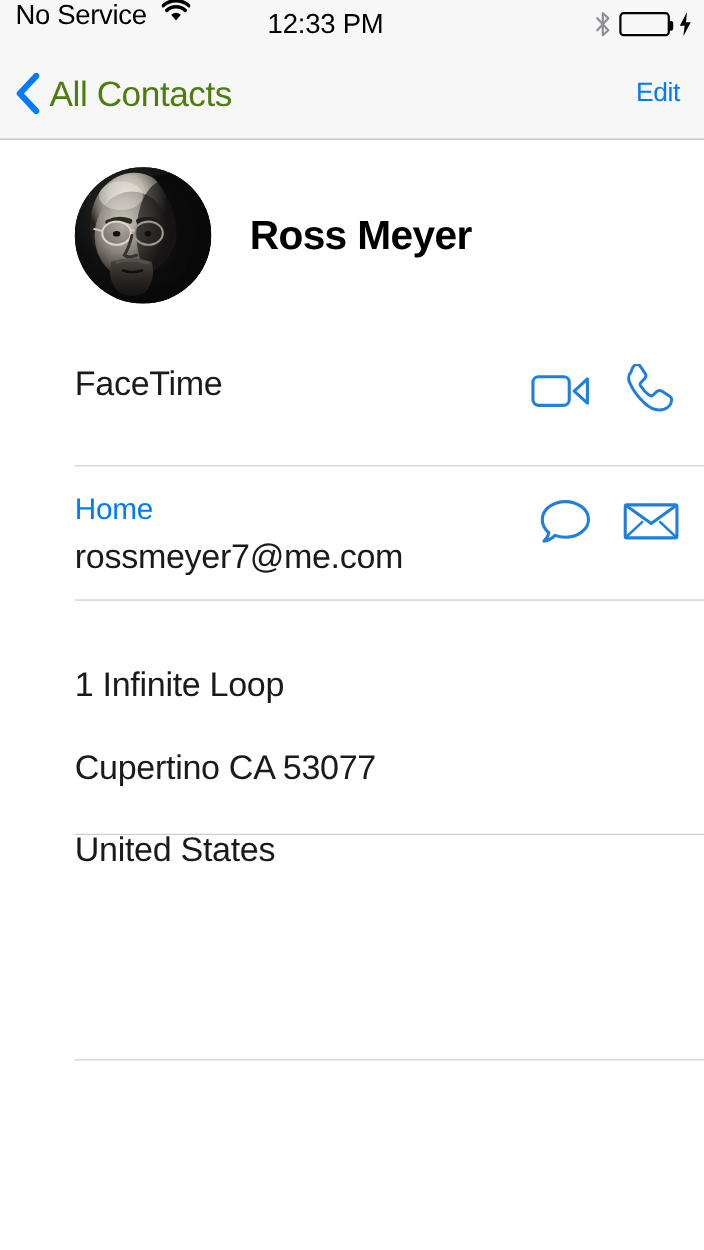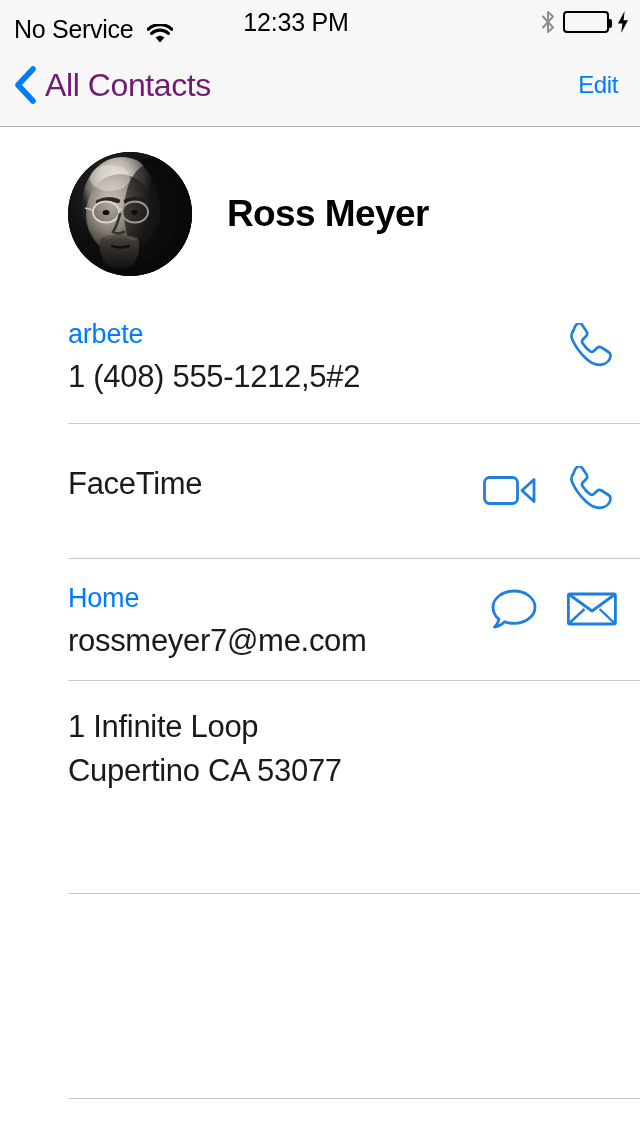--- a/index.html
+++ b/index.html
@@ -12,21 +12,21 @@
   }
   #screen{ position:relative; width:640px; height:1136px; background:#fff; }
 
   
   .statusbar{
     position:absolute; left:0; top:0; width:640px; height:44px;
     background:#f7f7f7;
   }
   .sb-left{
     position:absolute; left:14px; top:0; height:44px;
-    display:flex; align-items:flex-end; gap:14px;
+    display:flex; align-items:flex-start; gap:14px;
   }
   .sb-carrier{ font-size:25px; color:#000; letter-spacing:-0.3px; }
   .sb-time{
     position:absolute; left:0; top:0; width:592px; height:44px;
     display:flex; align-items:center; justify-content:center;
     font-size:25px; color:#000; font-weight:400; letter-spacing:-0.2px;
   }
   .sb-right{
     position:absolute; right:10px; top:0; height:44px;
     display:flex; align-items:center; gap:7px;
@@ -47,21 +47,21 @@
   
   .navbar{
     position:absolute; left:0; top:44px; width:640px; height:83px;
     background:#f7f7f7; border-bottom:1px solid #b2b2b2;
   }
   .nav-back{
     position:absolute; left:14px; top:0; height:82px;
     display:flex; align-items:center; gap:9px; cursor:pointer;
   }
   .chev-icon{ width:22px; height:38px; display:block; }
-  .nav-back-label{ font-size:32px; color:#701a75; letter-spacing:-0.4px; }
+  .nav-back-label{ font-size:32px; color:#4d7c0f; letter-spacing:-0.4px; }
   .nav-edit{
     position:absolute; right:22px; top:0; height:82px;
     display:flex; align-items:center;
     font-size:24px; color:#007aff; letter-spacing:-0.4px; cursor:pointer;
   }
 
   
   .content{ position:absolute; left:0; top:139px; width:640px; height:1009px; background:#fff; }
 
   .header-block{
@@ -96,21 +96,21 @@
   .act{ cursor:pointer; display:block; }
 
   .row-phone{ height:135px; padding-top:28px; }
   .row-phone .row-actions{ top:34px; }
   .row-facetime{ height:135px; padding-top:42px; }
   .row-facetime .row-actions{ top:42px; }
   .ft-text{ font-size:31px; color:#1a1a1a; letter-spacing:-0.3px; }
   .row-email{ height:122px; padding-top:22px; }
   .row-email .row-actions{ top:28px; }
   .row-address{ height:213px; padding-top:24px; }
-  .addr-line{ font-size:31px; color:#1a1a1a; letter-spacing:-0.3px; line-height:44px; }
+  .addr-line{ font-size:31px; color:#1a1a1a; letter-spacing:-0.3px; line-height:44px;margin-top:31px; }
   .row-notes{ height:205px; padding-top:52px; }
   .notes-placeholder{ font-size:31px; color:#c2c2c2; letter-spacing:-0.3px; }
 </style>
 </head>
 <body>
 
 <div id="screen">
 
   <div class="statusbar">
     <div class="sb-left">
@@ -209,32 +209,20 @@
           <path d="M38 86 Q52 82 66 87" stroke="#56504a" stroke-width="3" fill="none" stroke-linecap="round"></path>
 
           <path d="M44 94 Q52 97 61 94" stroke="#110f0e" stroke-width="2.4" fill="none" stroke-linecap="round"></path>
 
           <ellipse cx="42" cy="26" rx="20" ry="13" fill="#efebe4" opacity="0.42"></ellipse>
         </svg>
       </div>
       <div class="contact-name">Ross Meyer</div>
     </div>
 
-    <div class="row row-phone">
-      <div class="row-label">arbete</div>
-      <div class="row-value">1 (408) 555-1212,5#2</div>
-      <div class="row-actions">
-        <span class="act">
-          <svg width="54" height="48" viewBox="0 0 54 48">
-            <path d="M9.5 7.5 Q6 11.5 8.5 17 Q13 27 22 35.5 Q31 44 40 41 Q46 38.5 46.5 33 Q47 30.5 44.5 29 L37.5 24.5 Q35 23.2 33 25 L29.5 28.3 Q28 29.5 26 28.2 Q21.5 25 18.5 20 Q17.3 18 18.8 16.5 L22.2 13 Q24 11 22.6 8.6 L18 1.8 Q16.4 -0.5 13.8 0.6 Q11.2 1.8 9.5 7.5 Z" fill="none" stroke="#1f7fdc" stroke-width="2.7" stroke-linejoin="round" stroke-linecap="round"></path>
-          </svg>
-        </span>
-      </div>
-      <div class="sep"></div>
-    </div>
 
     <div class="row row-facetime">
       <div class="ft-text">FaceTime</div>
       <div class="row-actions">
         <span class="act">
           <svg width="56" height="42" viewBox="0 0 56 42">
             <rect x="2.5" y="8.5" width="33" height="26" rx="5" ry="5" fill="none" stroke="#1f7fdc" stroke-width="2.8"></rect>
             <path d="M40 21.5 L52 10.5 L52 32.5 Z" fill="none" stroke="#1f7fdc" stroke-width="2.8" stroke-linejoin="round"></path>
           </svg>
         </span>
@@ -263,20 +251,21 @@
             <path d="M2.4 35 L18.5 20 M49.4 35 L33.5 20" fill="none" stroke="#1f7fdc" stroke-width="2.4"></path>
           </svg>
         </span>
       </div>
       <div class="sep"></div>
     </div>
 
     <div class="row row-address">
       <div class="addr-line">1 Infinite Loop</div>
       <div class="addr-line">Cupertino CA 53077</div>
+      <div class="addr-line">United States</div>
       <div class="sep"></div>
     </div>
 
     <div class="row row-notes">
       <div class="sep"></div>
     </div>
 
   </div>
 </div>
 

